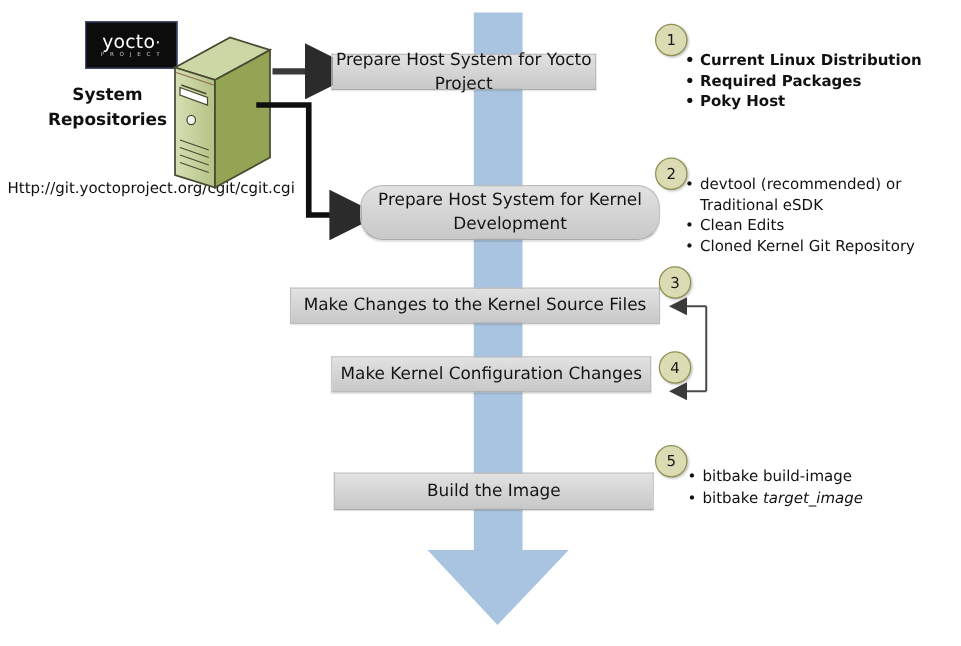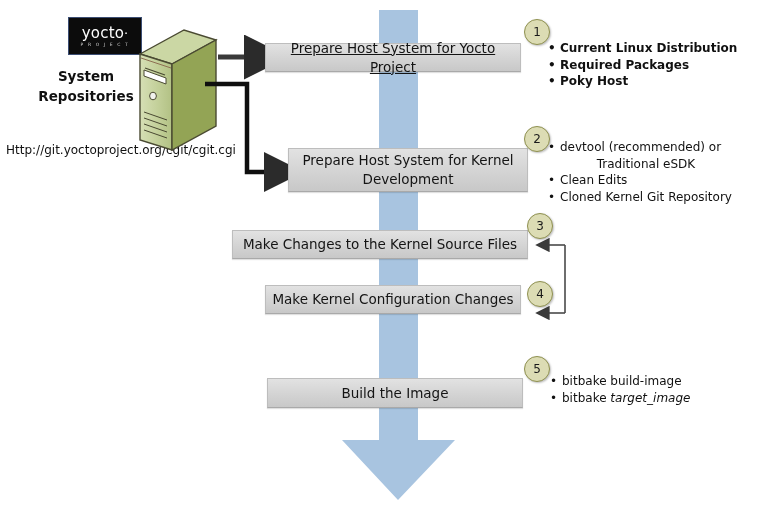--- a/index.html
+++ b/index.html
@@ -100,22 +100,22 @@
     color: #141414;
     font-size: 13.5px;
     display: flex;
     align-items: center;
     justify-content: center;
     text-align: center;
     line-height: 19px;
     box-shadow: 0 1px 1px rgba(0,0,0,0.12);
   }
 
-  .box1 { left: 265px; top: 43px;  width: 256px; height: 29px; text-decoration: underline; }
-  .box2 { left: 288px; top: 148px; width: 240px; height: 44px; }
+  .box1 { left: 265px; top: 43px;  width: 212px; height: 29px; }
+  .box2 { left: 288px; top: 148px; width: 240px; height: 44px; border-radius: 18px; }
   .box3 { left: 232px; top: 230px; width: 296px; height: 29px; }
   .box4 { left: 265px; top: 285px; width: 256px; height: 29px; }
   .box5 { left: 267px; top: 378px; width: 256px; height: 30px; }
 
   
   .badge {
     position: absolute;
     width: 26px;
     height: 26px;
     border-radius: 50%;
@@ -153,21 +153,20 @@
   .blist li::before {
     content: "\2022";
     position: absolute;
     left: 0;
     top: 0;
     color: #111111;
   }
   .blist li .cont {
     display: block;
     padding-left: 0;
-    text-align: center;
   }
   .list1 { left: 548px; top: 40px; font-weight: bold; }
   .list2 { left: 548px; top: 139px; }
   .list3 { left: 583px; top: 257px; }
   .list5 { left: 550px; top: 373px; }
 
   .ital { font-style: italic; }
 </style>
 </head>
 <body>

